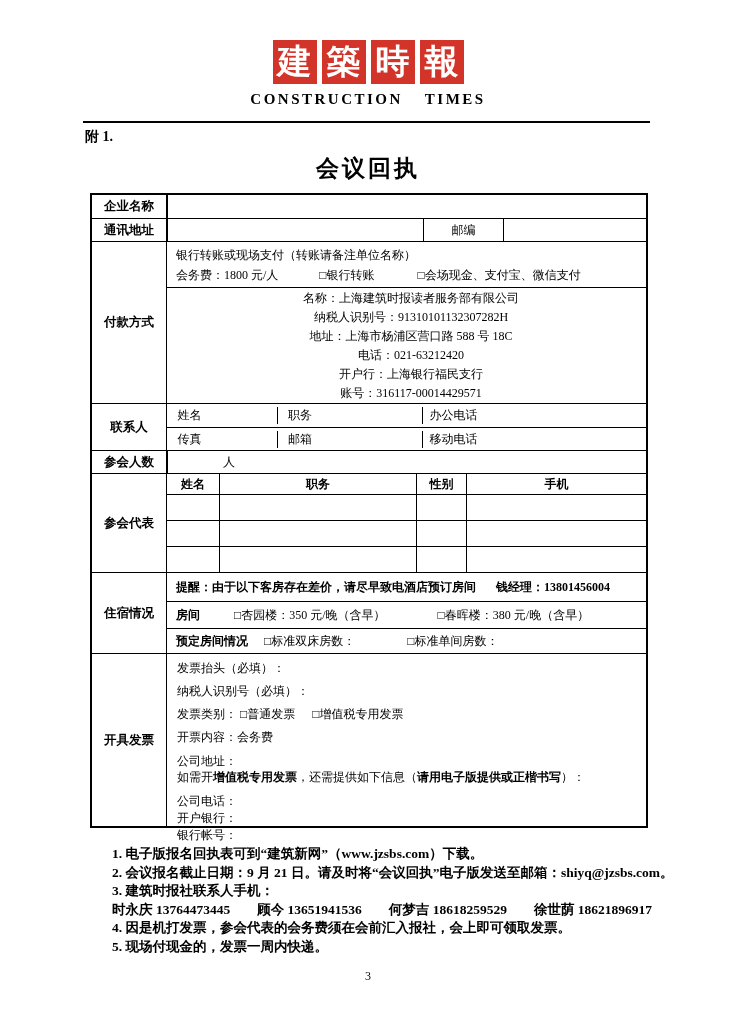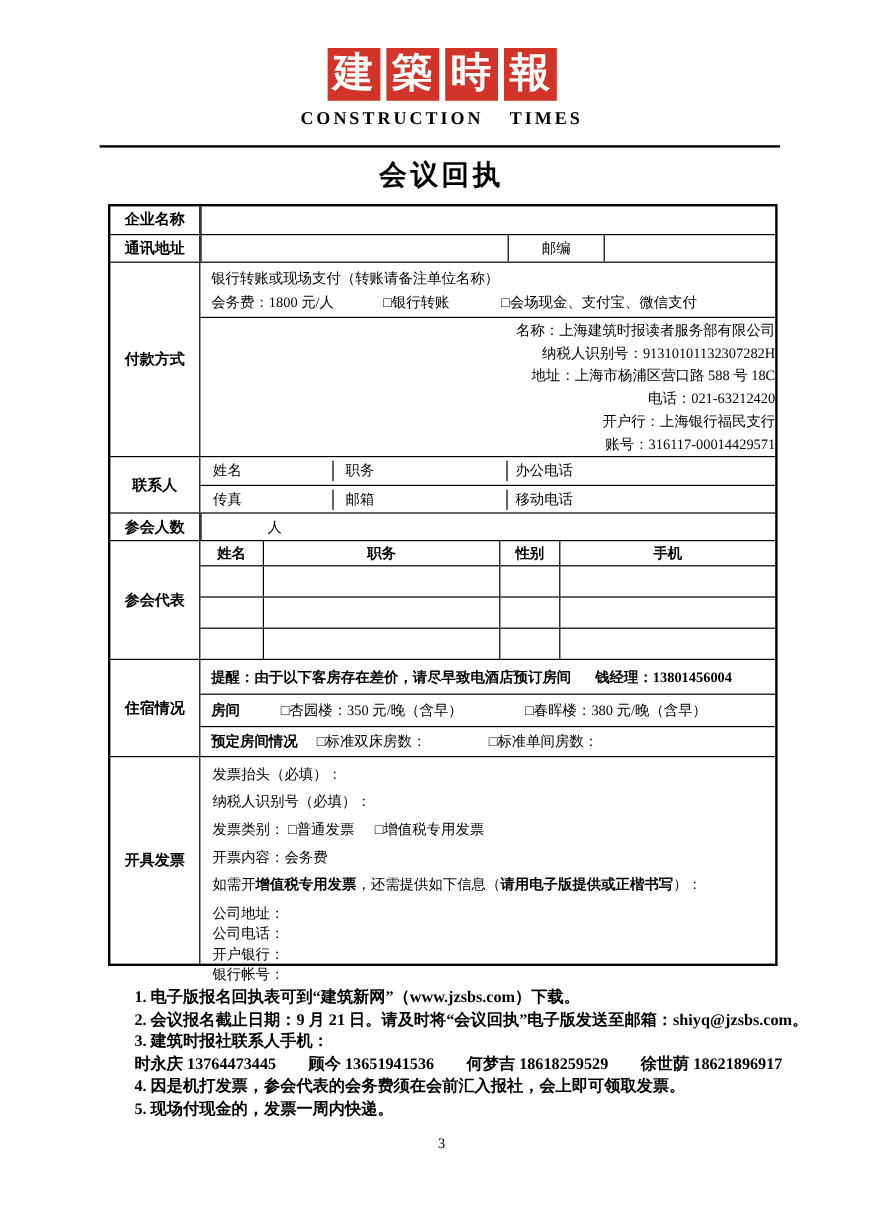--- a/index.html
+++ b/index.html
@@ -46,21 +46,21 @@
   .cc { justify-content:center; }
   .fill { flex:1; min-width:0; }
   .h23 { height:23px;justify-content:center; }
   .b { font-weight:bold; }
 
   
   .pay1 { height:45px; flex-direction:column; align-items:stretch; justify-content:center; padding:2px 0 2px 9px; }
   .pay1 .ln { line-height:20px; }
   .optgap1 { margin-left:38px; }
   .optgap2 { margin-left:40px; }
-  .pay2 { height:116px; flex-direction:column; align-items:flex-end; justify-content:center; padding-left:9px; }
+  .pay2 { height:116px; flex-direction:column; align-items:center; justify-content:center; padding-left:9px; }
   .pay2 .ln { line-height:19px; }
 
   
   .ct-lbl { flex:0 0 45px; justify-content:center; }
   .ct-v1 { flex:0 0 65px; }
   .ct-lbl2 { flex:0 0 45px; justify-content:center; }
   .ct-v2 { flex:0 0 100px; }
   .ct-lbl3 { flex:0 0 62px; justify-content:center; }
 
   
@@ -113,20 +113,21 @@
           <span>時</span>
         </div>
       <div class="sq" style="background: rgb(210, 52, 42);">
           <span>報</span>
         </div>
     </div>
     <div class="logo-sub">CONSTRUCTION  TIMES</div>
   </div>
 
   <div class="rule"></div>
+  <div class="attach">附 1.</div>
   <div class="title">会议回执</div>
 
   <div class="tbl">
 
     <div class="tr h23">
       <div class="lbl">企业名称</div>
       <div class="c fill"></div>
     </div>
 
     <div class="tr h23">
@@ -242,24 +243,24 @@
       <div class="col">
         <div class="sub inv">
           <div class="ln">发票抬头（必填）：</div>
           <div class="ln">纳税人识别号（必填）：</div>
           <div class="ln">
             <span>发票类别：</span>
             <span>□普通发票</span>
             <span class="catgap">□增值税专用发票</span>
           </div>
           <div class="ln">开票内容：会务费</div>
+          <div class="ln ln-tight">公司地址：</div>
           <div class="ln">
             <span>如需开</span><span class="b">增值税专用发票</span><span>，还需提供如下信息（</span><span class="b">请用电子版提供或正楷书写</span><span>）：</span>
           </div>
-          <div class="ln ln-tight">公司地址：</div>
           <div class="ln ln-tight">公司电话：</div>
           <div class="ln ln-tight">开户银行：</div>
           <div class="ln ln-tight">银行帐号：</div>
         </div>
       </div>
     </div>
 
   </div>
 
   <div class="notes">

